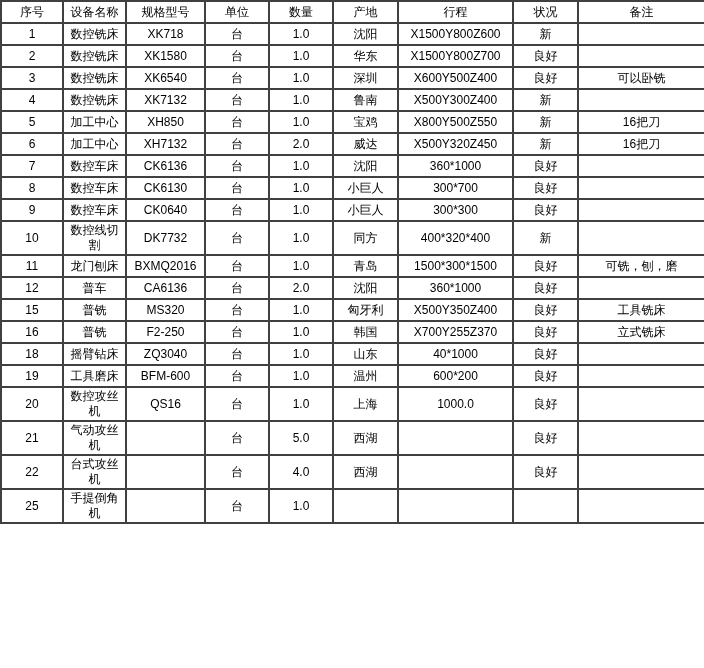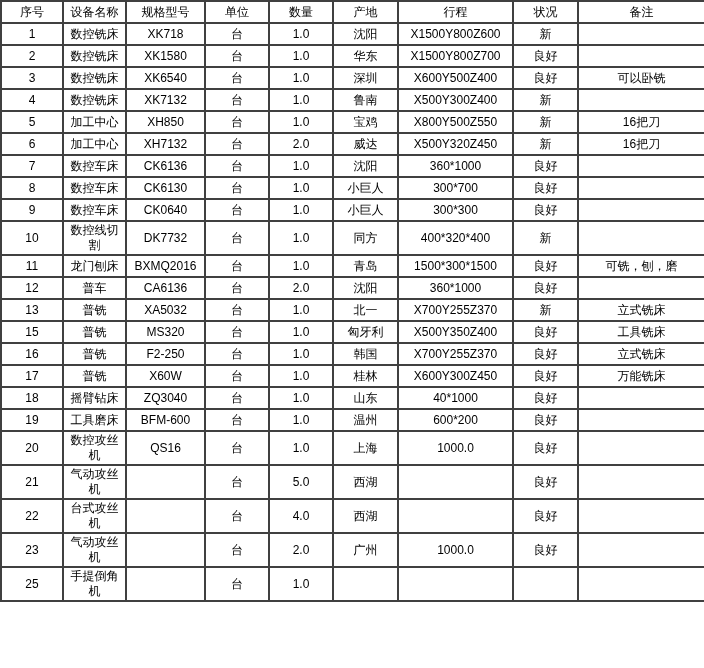--- a/index.html
+++ b/index.html
@@ -184,31 +184,20 @@
         <td>普车</td>
         <td>CA6136</td>
         <td>台</td>
         <td>2.0</td>
         <td>沈阳</td>
         <td>360*1000</td>
         <td>良好</td>
         <td></td>
       </tr>
       <tr>
-        <td>13</td>
-        <td>普铣</td>
-        <td>XA5032</td>
-        <td>台</td>
-        <td>1.0</td>
-        <td>北一</td>
-        <td>X700Y255Z370</td>
-        <td>新</td>
-        <td>立式铣床</td>
-      </tr>
-      <tr>
         <td>15</td>
         <td>普铣</td>
         <td>MS320</td>
         <td>台</td>
         <td>1.0</td>
         <td>匈牙利</td>
         <td>X500Y350Z400</td>
         <td>良好</td>
         <td>工具铣床</td>
       </tr>
@@ -217,31 +206,20 @@
         <td>普铣</td>
         <td>F2-250</td>
         <td>台</td>
         <td>1.0</td>
         <td>韩国</td>
         <td>X700Y255Z370</td>
         <td>良好</td>
         <td>立式铣床</td>
       </tr>
       <tr>
-        <td>17</td>
-        <td>普铣</td>
-        <td>X60W</td>
-        <td>台</td>
-        <td>1.0</td>
-        <td>桂林</td>
-        <td>X600Y300Z450</td>
-        <td>良好</td>
-        <td>万能铣床</td>
-      </tr>
-      <tr>
         <td>18</td>
         <td>摇臂钻床</td>
         <td>ZQ3040</td>
         <td>台</td>
         <td>1.0</td>
         <td>山东</td>
         <td>40*1000</td>
         <td>良好</td>
         <td></td>
       </tr>
@@ -279,31 +257,20 @@
         <td></td>
       </tr>
       <tr>
         <td>22</td>
         <td>台式攻丝机</td>
         <td></td>
         <td>台</td>
         <td>4.0</td>
         <td>西湖</td>
         <td></td>
-        <td>良好</td>
-        <td></td>
-      </tr>
-      <tr>
-        <td>23</td>
-        <td>气动攻丝机</td>
-        <td></td>
-        <td>台</td>
-        <td>2.0</td>
-        <td>广州</td>
-        <td>1000.0</td>
         <td>良好</td>
         <td></td>
       </tr>
       <tr>
         <td>25</td>
         <td>手提倒角机</td>
         <td></td>
         <td>台</td>
         <td>1.0</td>
         <td></td>

